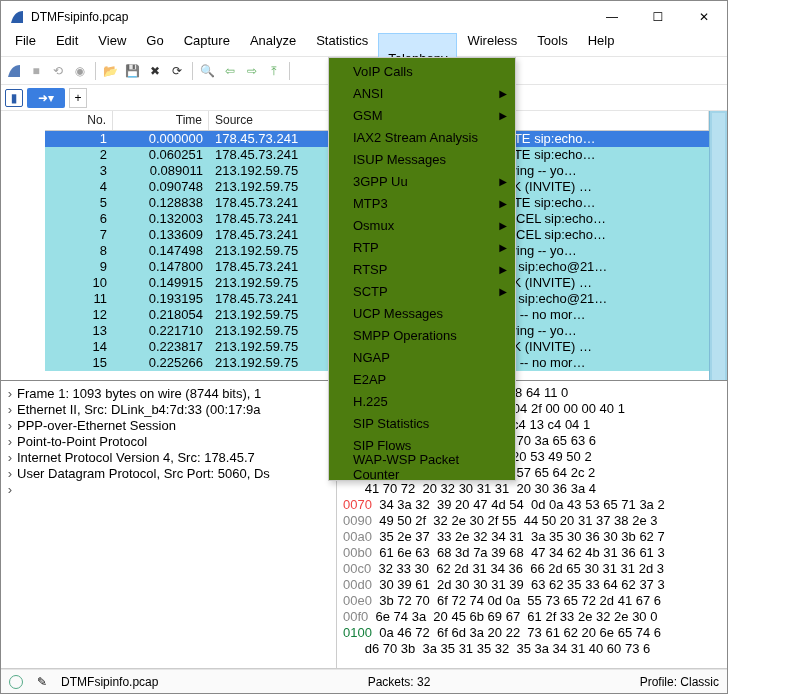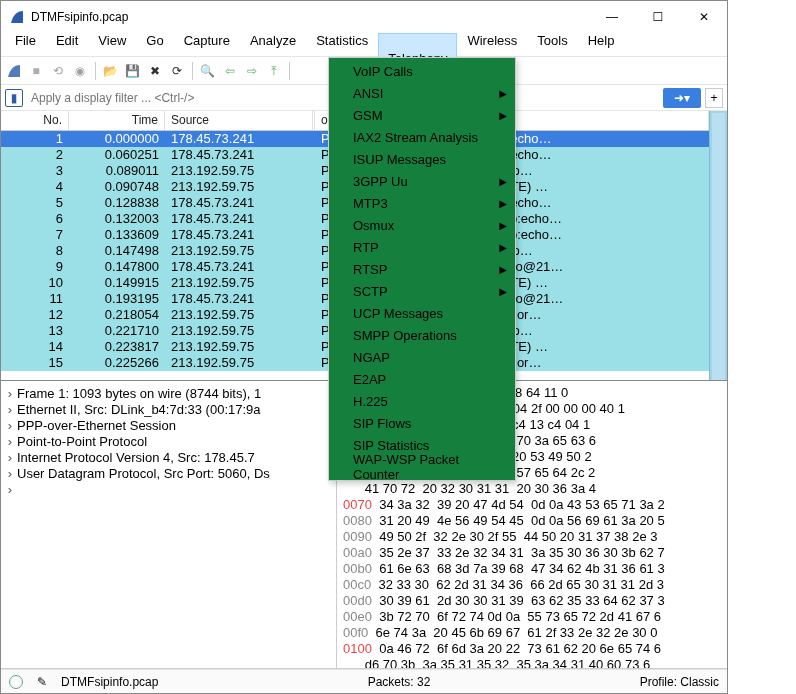--- a/index.html
+++ b/index.html
@@ -15,21 +15,21 @@
 .menubar .mitem.sel { background: #cce8ff; border: 1px solid #99d1ff; padding: 17px 9px; }
 .toolbar { height: 28px; display: flex; align-items: center; padding: 0 4px; gap: 4px; border-bottom: 1px solid #e5e5e5; }
 .tb-ico { width: 18px; height: 18px; display: flex; align-items: center; justify-content: center; font-size: 12px; opacity: .8; }
 .tb-sep { width: 1px; height: 18px; background: #ccc; margin: 0 2px; }
 .filterbar { height: 26px; display: flex; align-items: center; padding: 2px 4px; gap: 4px; border-bottom: 1px solid #e5e5e5; }
 .filter-icon { width: 18px; height: 18px; border: 1px solid #2a5caa; border-radius: 2px; display: flex; align-items: center; justify-content: center; color: #2a5caa; }
 .filter-input { flex: 1; height: 20px; border: none; outline: none; font-size: 12px; padding: 0 4px; color: #888; }
 .expr-btn { width: 38px; height: 20px; background: #3a7ee0; border-radius: 2px; display: flex; align-items: center; justify-content: center; color: #fff; }
 .plus-btn { width: 18px; height: 20px; display: flex; align-items: center; justify-content: center; border: 1px solid #ccc; }
 .packets { flex: 0 0 auto; height: 270px; overflow: hidden; position: relative; border-bottom: 1px solid #888; display: flex; }
-.pk-inner { flex: 1; overflow: hidden; }
+.pk-inner { flex: 1; overflow: hidden; margin-left: 44px; }
 .pk-hdr { display: flex; height: 20px; background: #fff; border-bottom: 1px solid #ccc; }
 .pk-hdr div { border-right: 1px solid #e0e0e0; padding: 2px 6px; font-size: 12px; color: #222; }
 .pk-body { font-family: Consolas, monospace; font-size: 13px; }
 .pk-row { display: flex; height: 16px; background: #9be0e6; }
 .pk-row.sel { background: #3a7ee0; color: #fff; }
 .pk-row div { padding: 0 6px; white-space: nowrap; overflow: hidden; }
 .pk-vscroll { width: 18px; background: #a2d4e8; border-left: 1px solid #7fbcd6; position: relative; }
 .pk-thumb { position: absolute; left: 2px; right: 2px; top: 2px; height: 100%; background: #b8e0f0; }
 .c-no { width: 68px; text-align: right; }
 .c-time { width: 96px; text-align: right; }
@@ -41,21 +41,21 @@
 .mid { flex: 1; display: flex; overflow: hidden; border-bottom: 1px solid #ccc; }
 .tree { flex: 1; padding: 4px 2px; font-family: Consolas, monospace; font-size: 13px; overflow: hidden; border-right: 1px solid #ccc; }
 .tree .trow { display: flex; align-items: center; height: 16px; }
 .tree .caret { width: 14px; text-align: center; color: #555; }
 .hex { flex: 0 0 390px; padding: 4px 6px; font-family: Consolas, monospace; font-size: 13px; overflow: hidden; }
 .hex .hrow { white-space: pre; height: 16px; }
 .hex .sel { background: #3a7ee0; color: #fff; }
 .status { height: 24px; display: flex; align-items: center; padding: 0 8px; gap: 14px; border-top: 1px solid #e5e5e5; background: #fafafa; }
 .status .sico { width: 14px; height: 14px; border-radius: 50%; border: 1.5px solid #5a8; }
 .status .sp { flex: 1; }
-.dropdown { position: absolute; top: 57px; left: 328px; width: 188px; background: #15803d; border: 1px solid #ccc; box-shadow: 2px 3px 6px rgba(0,0,0,.2); padding: 2px 0; z-index: 50; }
+.dropdown { position: absolute; top: 57px; left: 328px; width: 188px; background: #4d7c0f; border: 1px solid #ccc; box-shadow: 2px 3px 6px rgba(0,0,0,.2); padding: 2px 0; z-index: 50; }
 .dropdown .drow { height: 22px; display: flex; align-items: center; padding: 0 30px 0 24px; font-size: 13px; position: relative; }
 .dropdown .drow .sub { position: absolute; right: 8px; font-size: 10px; }
 .fin-svg { fill: #2a5caa; }
 </style>
 </head>
 <body>
 
 <div class="window">
 
   <div class="titlebar">
@@ -101,21 +101,20 @@
     <span class="tb-sep"></span>
     <span class="tb-ico">🔍</span>
     <span class="tb-ico" style="color:#3a9a3a">⇦</span>
     <span class="tb-ico" style="color:#3a9a3a">⇨</span>
     <span class="tb-ico" style="color:#3a9a3a">⤒</span>
     <span class="tb-sep"></span>
   </div>
 
   <div class="filterbar">
     <div class="filter-icon">▮</div>
-    <input class="filter-input" placeholder="Apply a display filter ... &lt;Ctrl-/&gt;" style="">
     <div class="expr-btn">➜▾</div>
     <div class="plus-btn">+</div>
   </div>
 
   <div class="packets">
     <div class="pk-inner">
       <div class="pk-hdr">
         <div class="c-no">No.</div>
         <div class="c-time">Time</div>
         <div class="c-src">Source</div>
@@ -299,29 +298,28 @@
       </div>
     <div class="hex" id="hex">
         <div class="hrow">30 cc 09 <span class="sel">00 17  9a b4 7d 33</span> 88 64 11 0</div>
         <div class="hrow">      31 00 04  1f 00 21 45 00  04 2f 00 00 00 40 1</div>
         <div class="hrow">      2d 49 f1  d5 c0 3b 4b 13  c4 13 c4 04 1</div>
         <div class="hrow">      4e 56 49  54 45 20 73 69  70 3a 65 63 6</div>
         <div class="hrow">      70 74 65  6c 2e 6f 72 67  20 53 49 50 2</div>
         <div class="hrow">      0d 0a 44  61 74 65 3a 20  57 65 64 2c 2</div>
         <div class="hrow">      41 70 72  20 32 30 31 31  20 30 36 3a 4</div>
         <div class="hrow"><span style="color:#ef4444">0070  </span>34 3a 32  39 20 47 4d 54  0d 0a 43 53 65 71 3a 2</div>
-        <div class="hrow"><span style="color:#888">0080  </span>31 20 49  4e 56 49 54 45  0d 0a 56 69 61 3a 20 5</div>
         <div class="hrow"><span style="color:#888">0090  </span>49 50 2f  32 2e 30 2f 55  44 50 20 31 37 38 2e 3</div>
         <div class="hrow"><span style="color:#888">00a0  </span>35 2e 37  33 2e 32 34 31  3a 35 30 36 30 3b 62 7</div>
         <div class="hrow"><span style="color:#888">00b0  </span>61 6e 63  68 3d 7a 39 68  47 34 62 4b 31 36 61 3</div>
         <div class="hrow"><span style="color:#888">00c0  </span>32 33 30  62 2d 31 34 36  66 2d 65 30 31 31 2d 3</div>
         <div class="hrow"><span style="color:#888">00d0  </span>30 39 61  2d 30 30 31 39  63 62 35 33 64 62 37 3</div>
         <div class="hrow"><span style="color:#888">00e0  </span>3b 72 70  6f 72 74 0d 0a  55 73 65 72 2d 41 67 6</div>
         <div class="hrow"><span style="color:#888">00f0  </span>6e 74 3a  20 45 6b 69 67  61 2f 33 2e 32 2e 30 0</div>
-        <div class="hrow"><span style="color:#ef4444">0100  </span>0a 46 72  6f 6d 3a 20 22  73 61 62 20 6e 65 74 6</div>
+        <div class="hrow"><span style="color:#15803d">0100  </span>0a 46 72  6f 6d 3a 20 22  73 61 62 20 6e 65 74 6</div>
         <div class="hrow">      d6 70 3b  3a 35 31 35 32  35 3a 34 31 40 60 73 6</div>
       </div>
   </div>
 
   <div class="status">
     <div class="sico"></div>
     <div>✎</div>
     <div>DTMFsipinfo.pcap</div>
     <div class="sp"></div>
     <div><span>Packets:</span> <span>32</span></div>
@@ -380,23 +378,23 @@
       <div class="drow">
         <span>NGAP</span>
       </div>
       <div class="drow">
         <span>E2AP</span>
       </div>
       <div class="drow">
         <span>H.225</span>
       </div>
       <div class="drow">
+        <span>SIP Statistics</span>
+      </div>
+      <div class="drow">
         <span>SIP Flows</span>
       </div>
       <div class="drow">
-        <span>SIP Statistics</span>
-      </div>
-      <div class="drow">
         <span>WAP-WSP Packet Counter</span>
       </div>
     </div>
 
 </div>
 
 </body></html>

